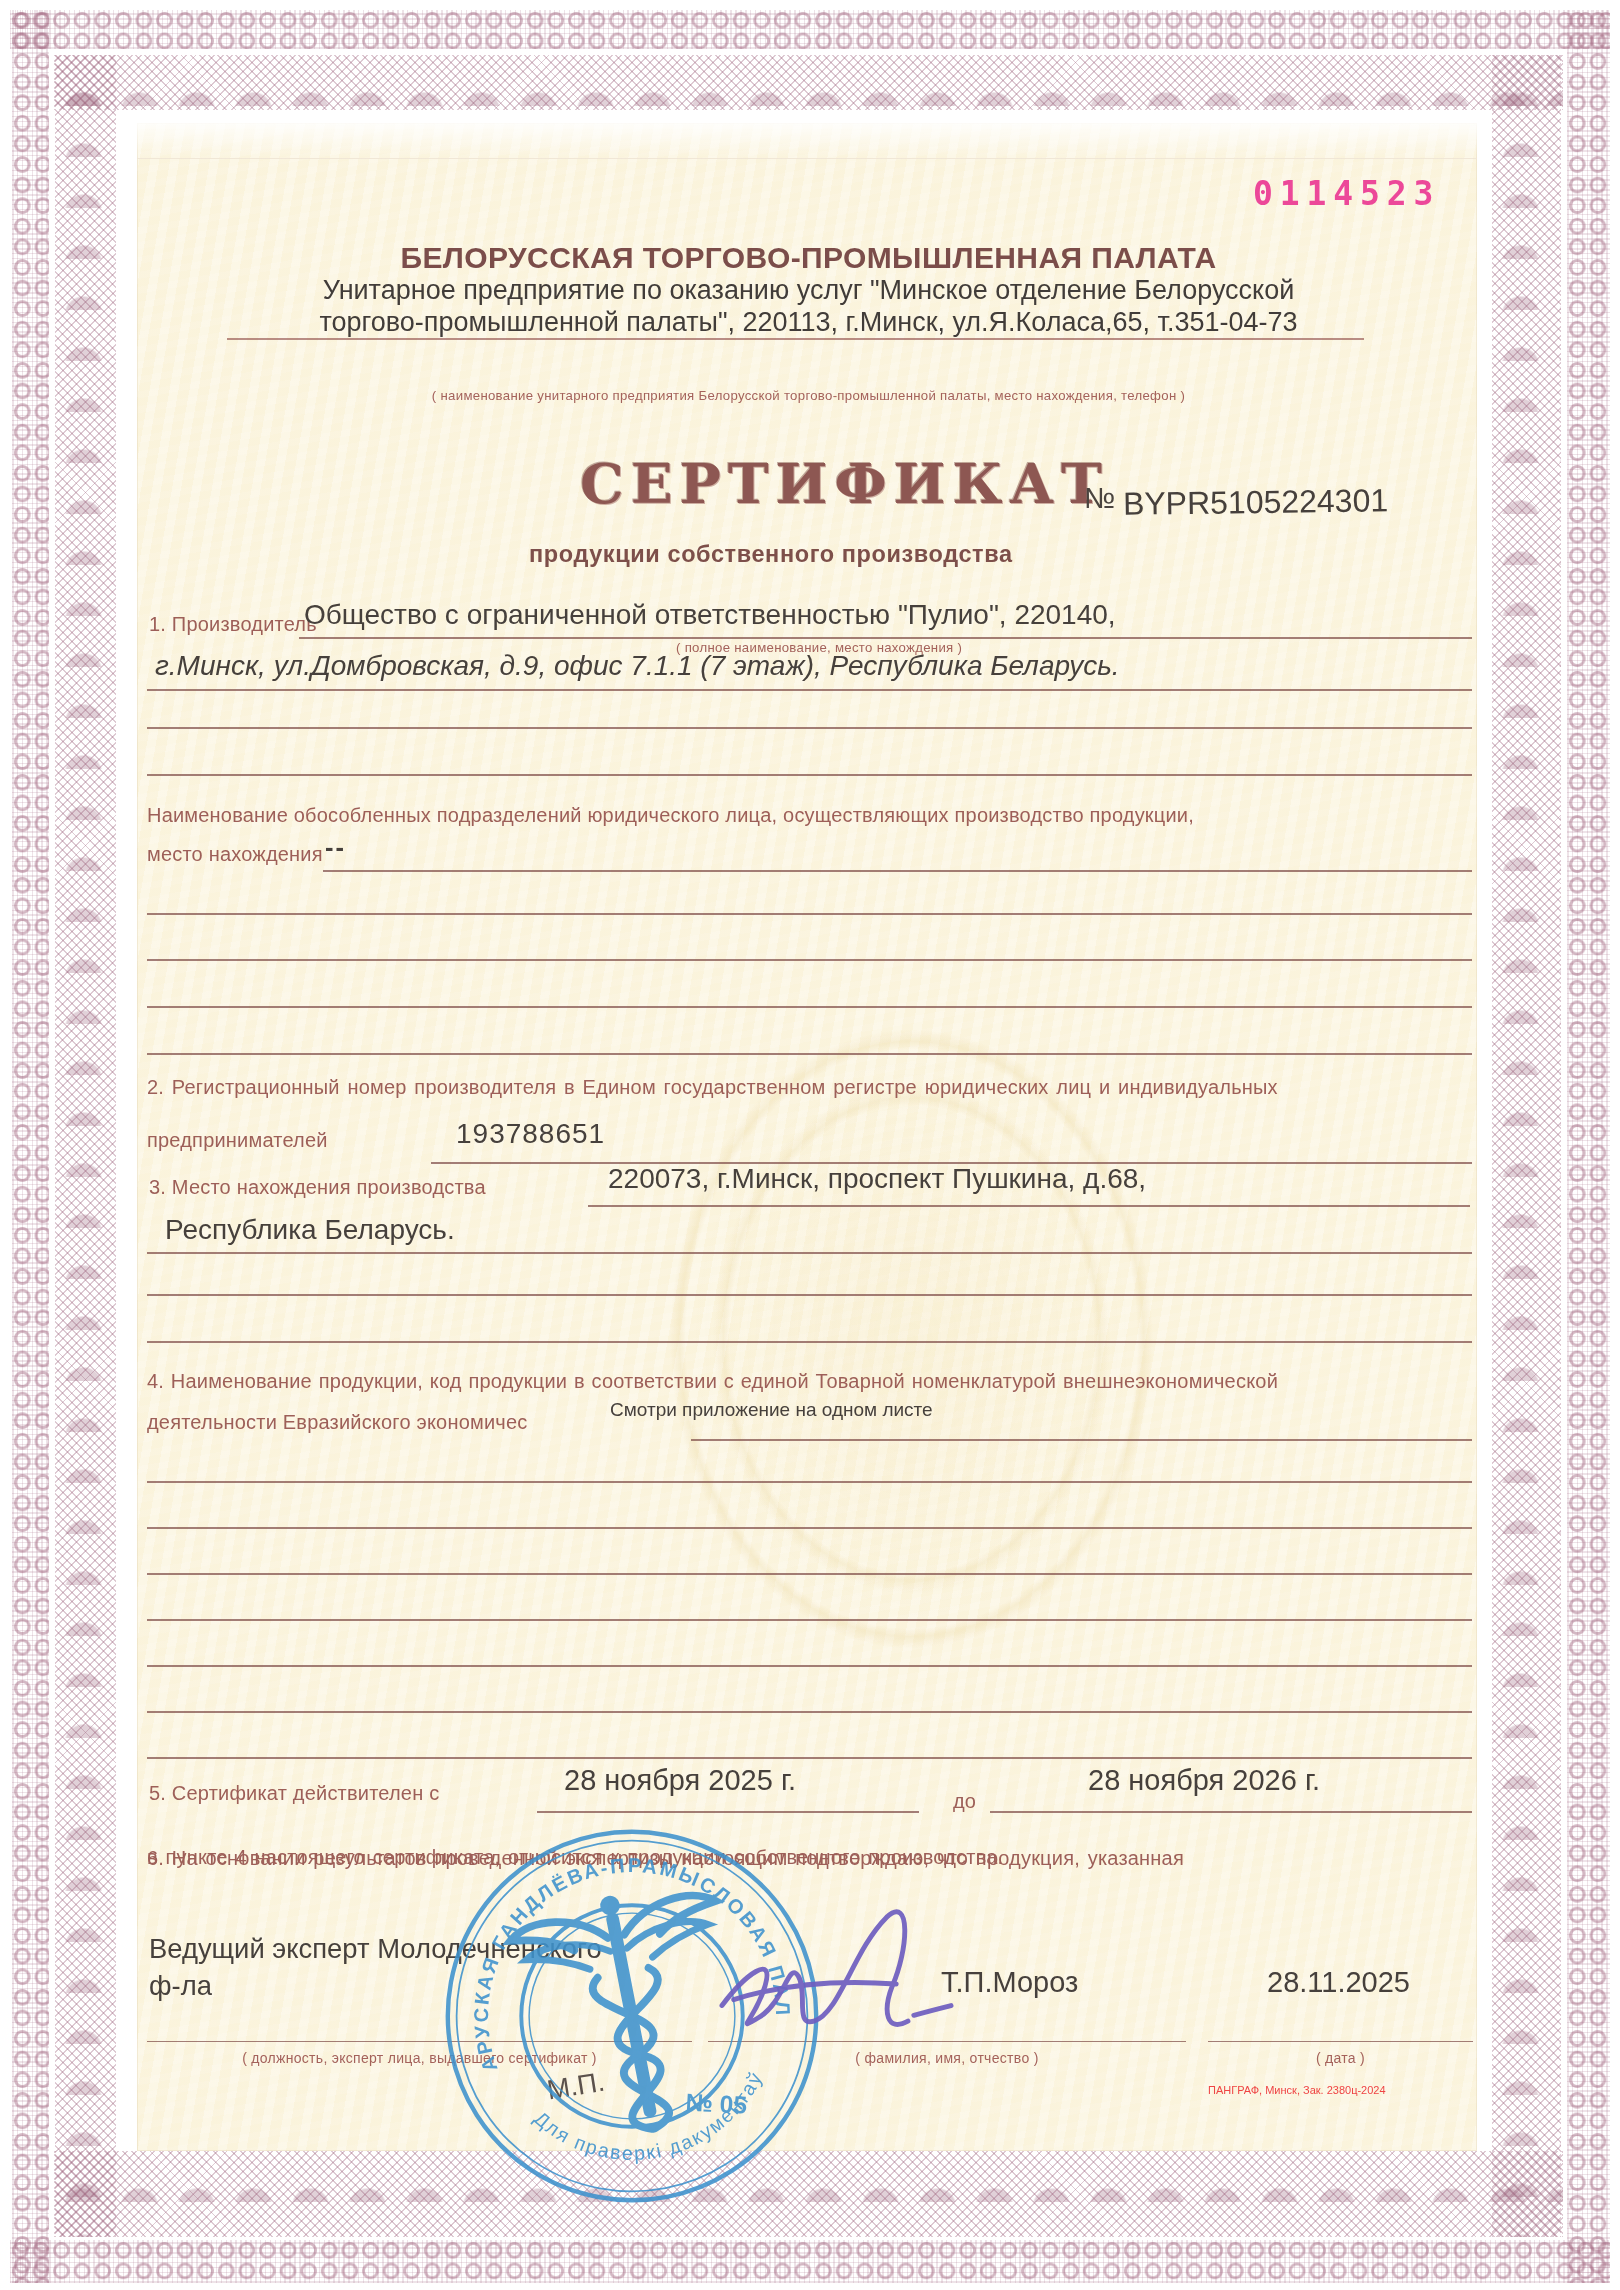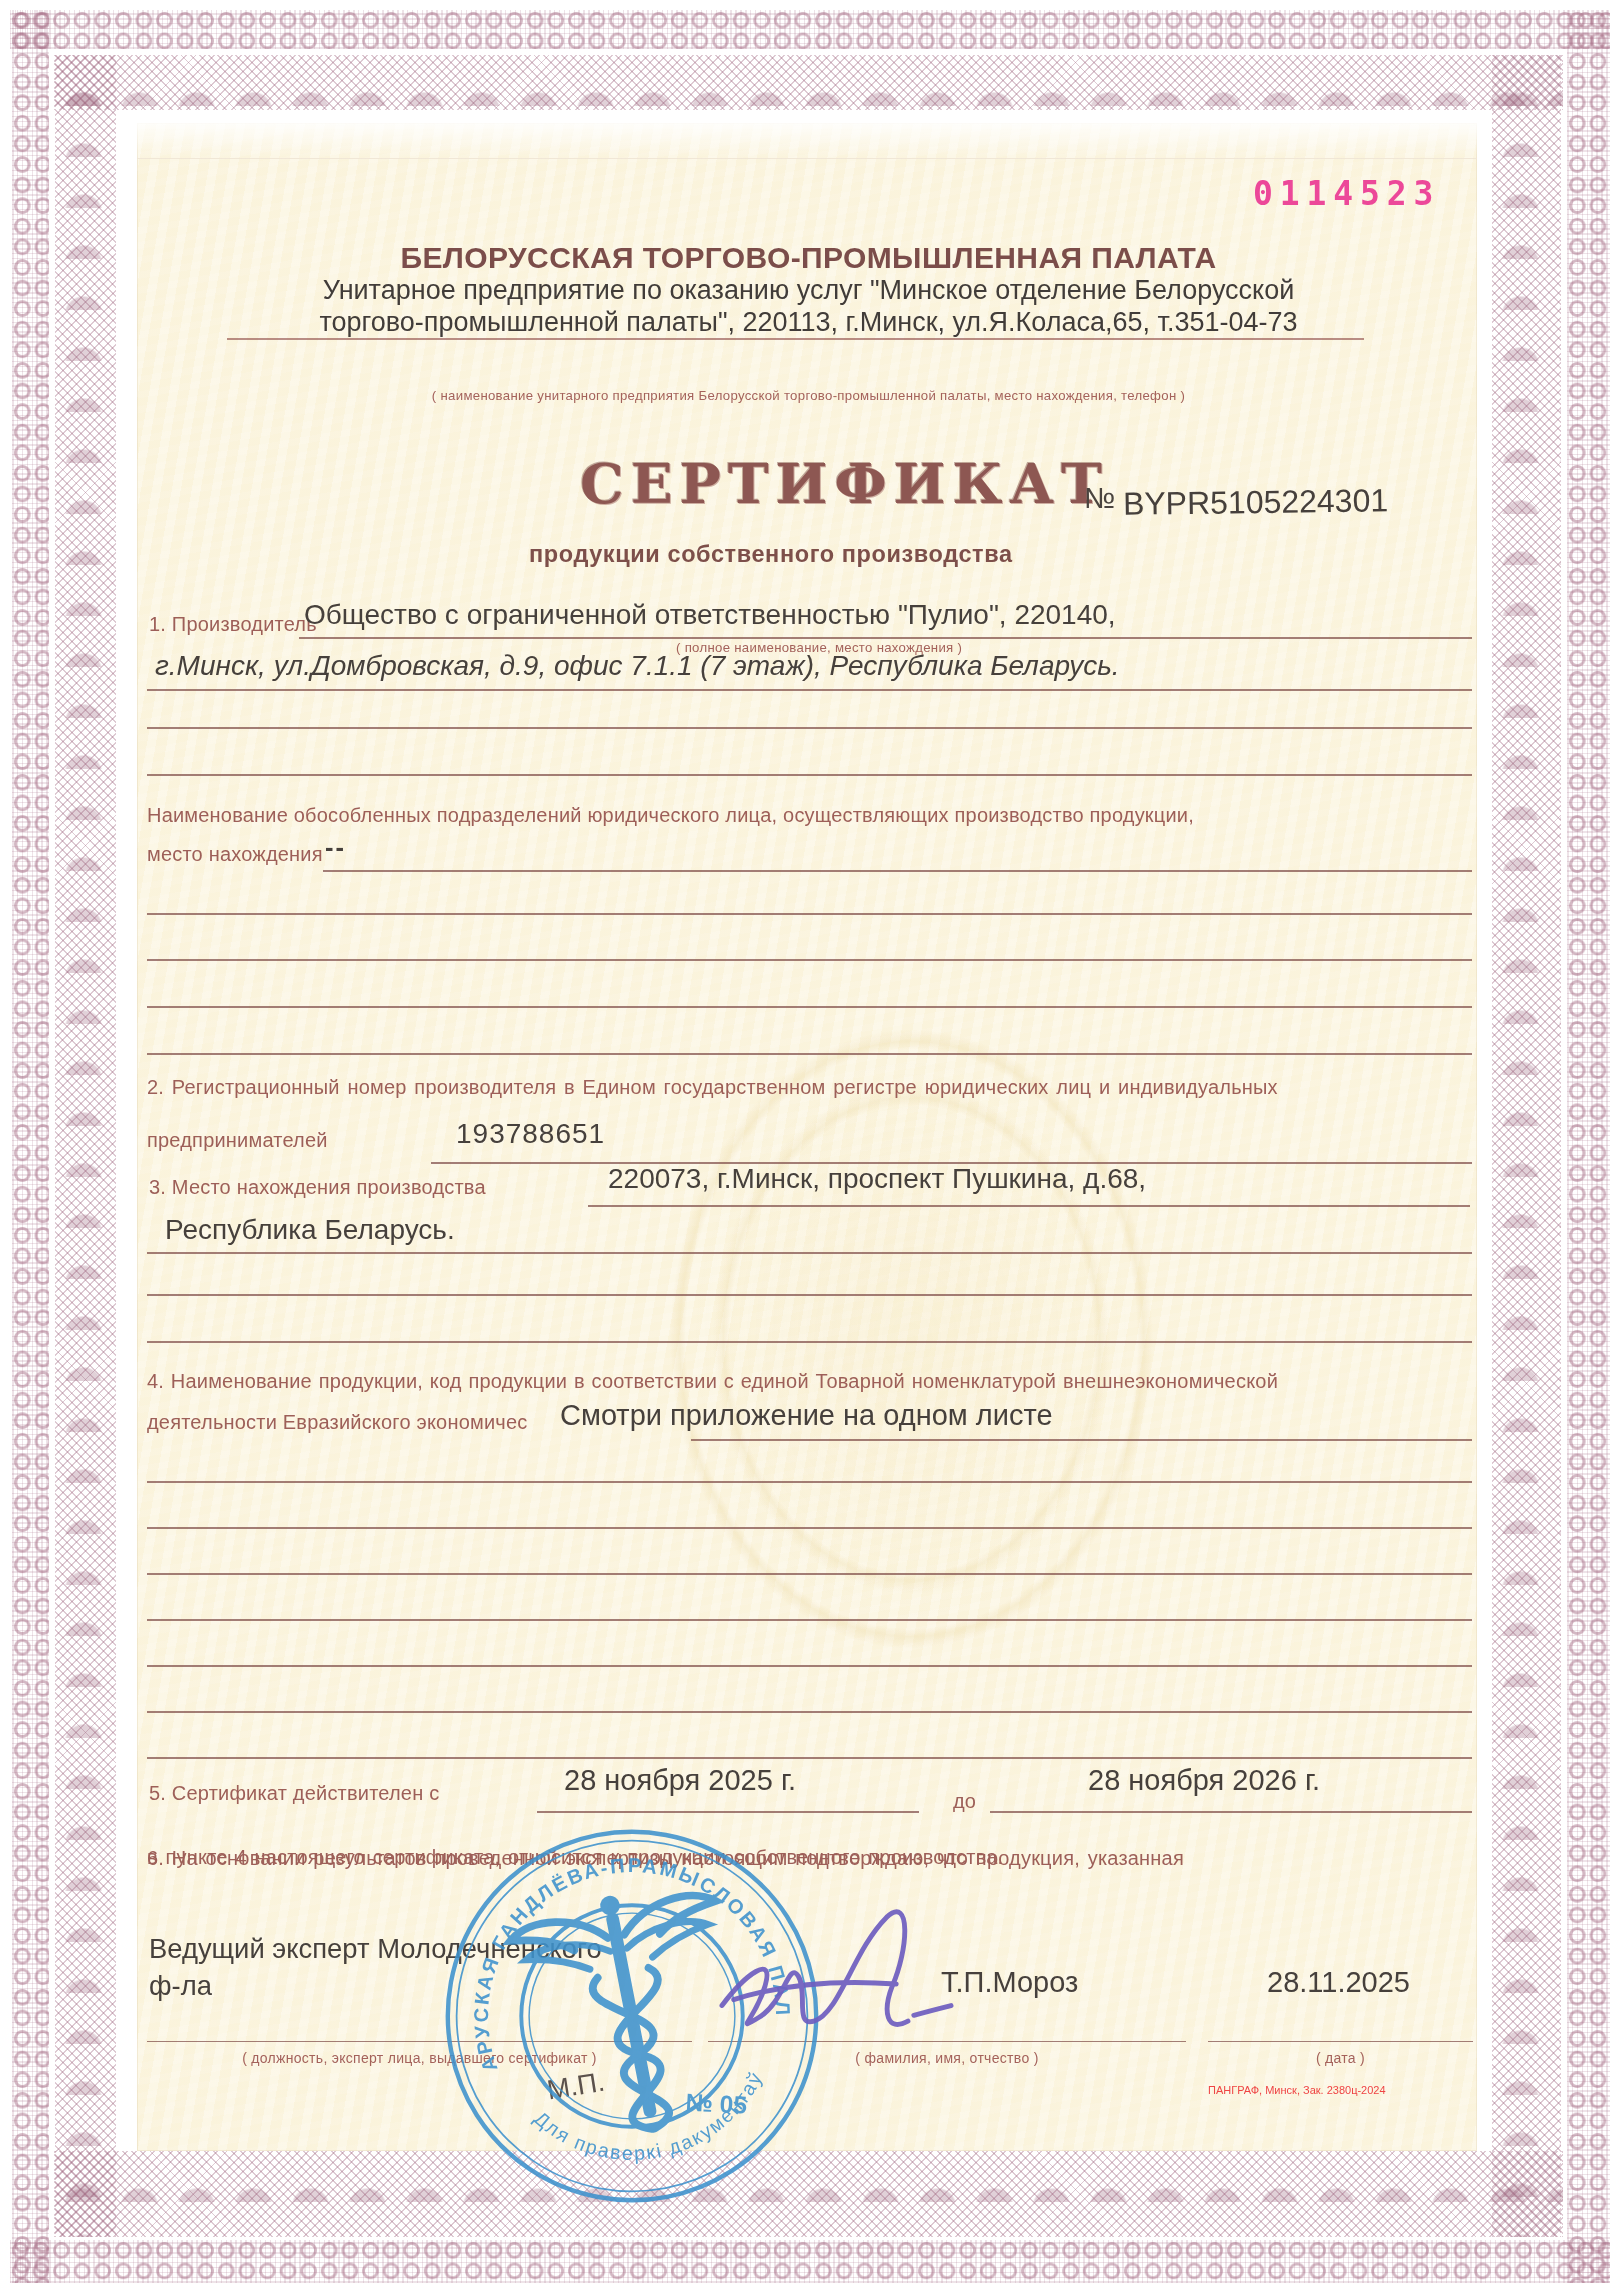--- a/index.html
+++ b/index.html
@@ -115,21 +115,21 @@
 <div class="abs lbl" style="left:149px;top:1176px;text-align:right;">3.  Место нахождения производства</div>
 <div class="abs typed" style="left:608px;top:1163px;font-size:28px;">220073, г.Минск, проспект Пушкина, д.68,</div>
 <div class="rule" style="left:588px;width:882px;top:1205px;"></div>
 <div class="abs typed" style="left:165px;top:1214px;font-size:28px;">Республика Беларусь.</div>
 <div class="rule" style="left:147px;width:1325px;top:1252px;"></div>
 <div class="rule" style="left:147px;width:1325px;top:1294px;"></div>
 <div class="rule" style="left:147px;width:1325px;top:1341px;"></div>
 
 <div class="abs lbl" style="left:147px;top:1370px;word-spacing:1px;">4.  Наименование продукции, код продукции в соответствии с единой Товарной номенклатурой внешнеэкономической</div>
 <div class="abs lbl" style="left:147px;top:1411px;">деятельности Евразийского экономичес</div>
-<div class="abs typed" style="left:560px;top:1399px;font-size:29px;">Смотри приложение на одном листе</div>
+<div class="abs typed" style="left:610px;top:1399px;font-size:19px;">Смотри приложение на одном листе</div>
 <div class="rule" style="left:691px;width:781px;top:1439px;"></div>
 <div class="rule" style="left:147px;width:1325px;top:1481px;"></div>
 <div class="rule" style="left:147px;width:1325px;top:1527px;"></div>
 <div class="rule" style="left:147px;width:1325px;top:1573px;"></div>
 <div class="rule" style="left:147px;width:1325px;top:1619px;"></div>
 <div class="rule" style="left:147px;width:1325px;top:1665px;"></div>
 <div class="rule" style="left:147px;width:1325px;top:1711px;"></div>
 <div class="rule" style="left:147px;width:1325px;top:1757px;"></div>
 
 <div class="abs lbl" style="left:149px;top:1782px;">5.  Сертификат действителен с</div>

